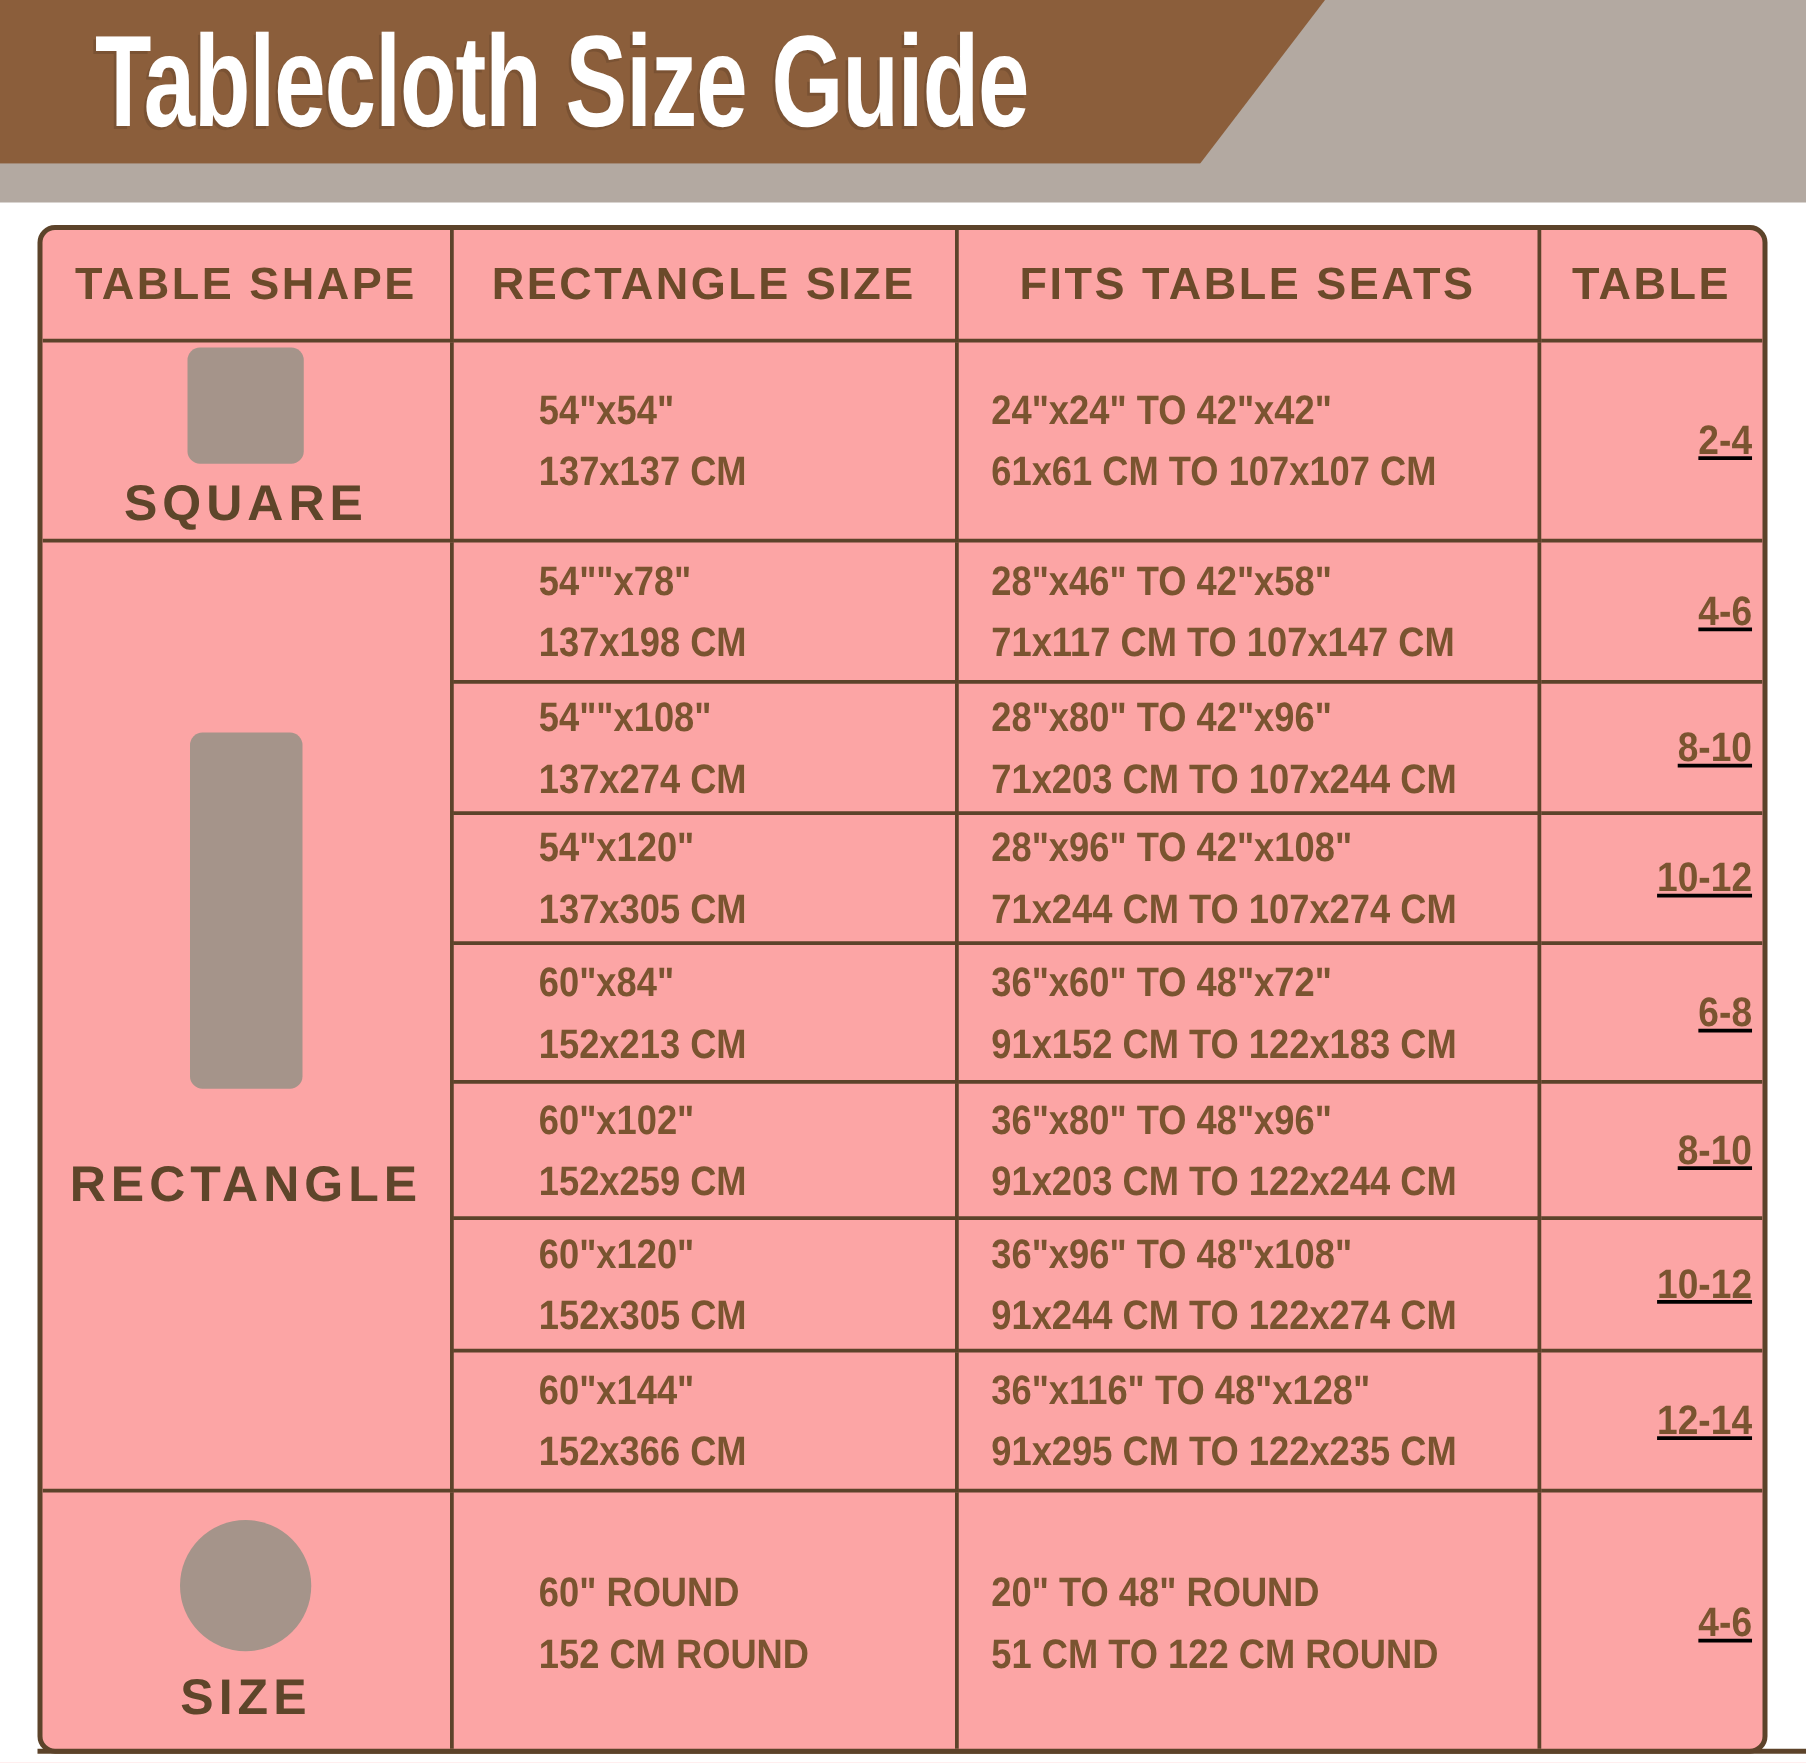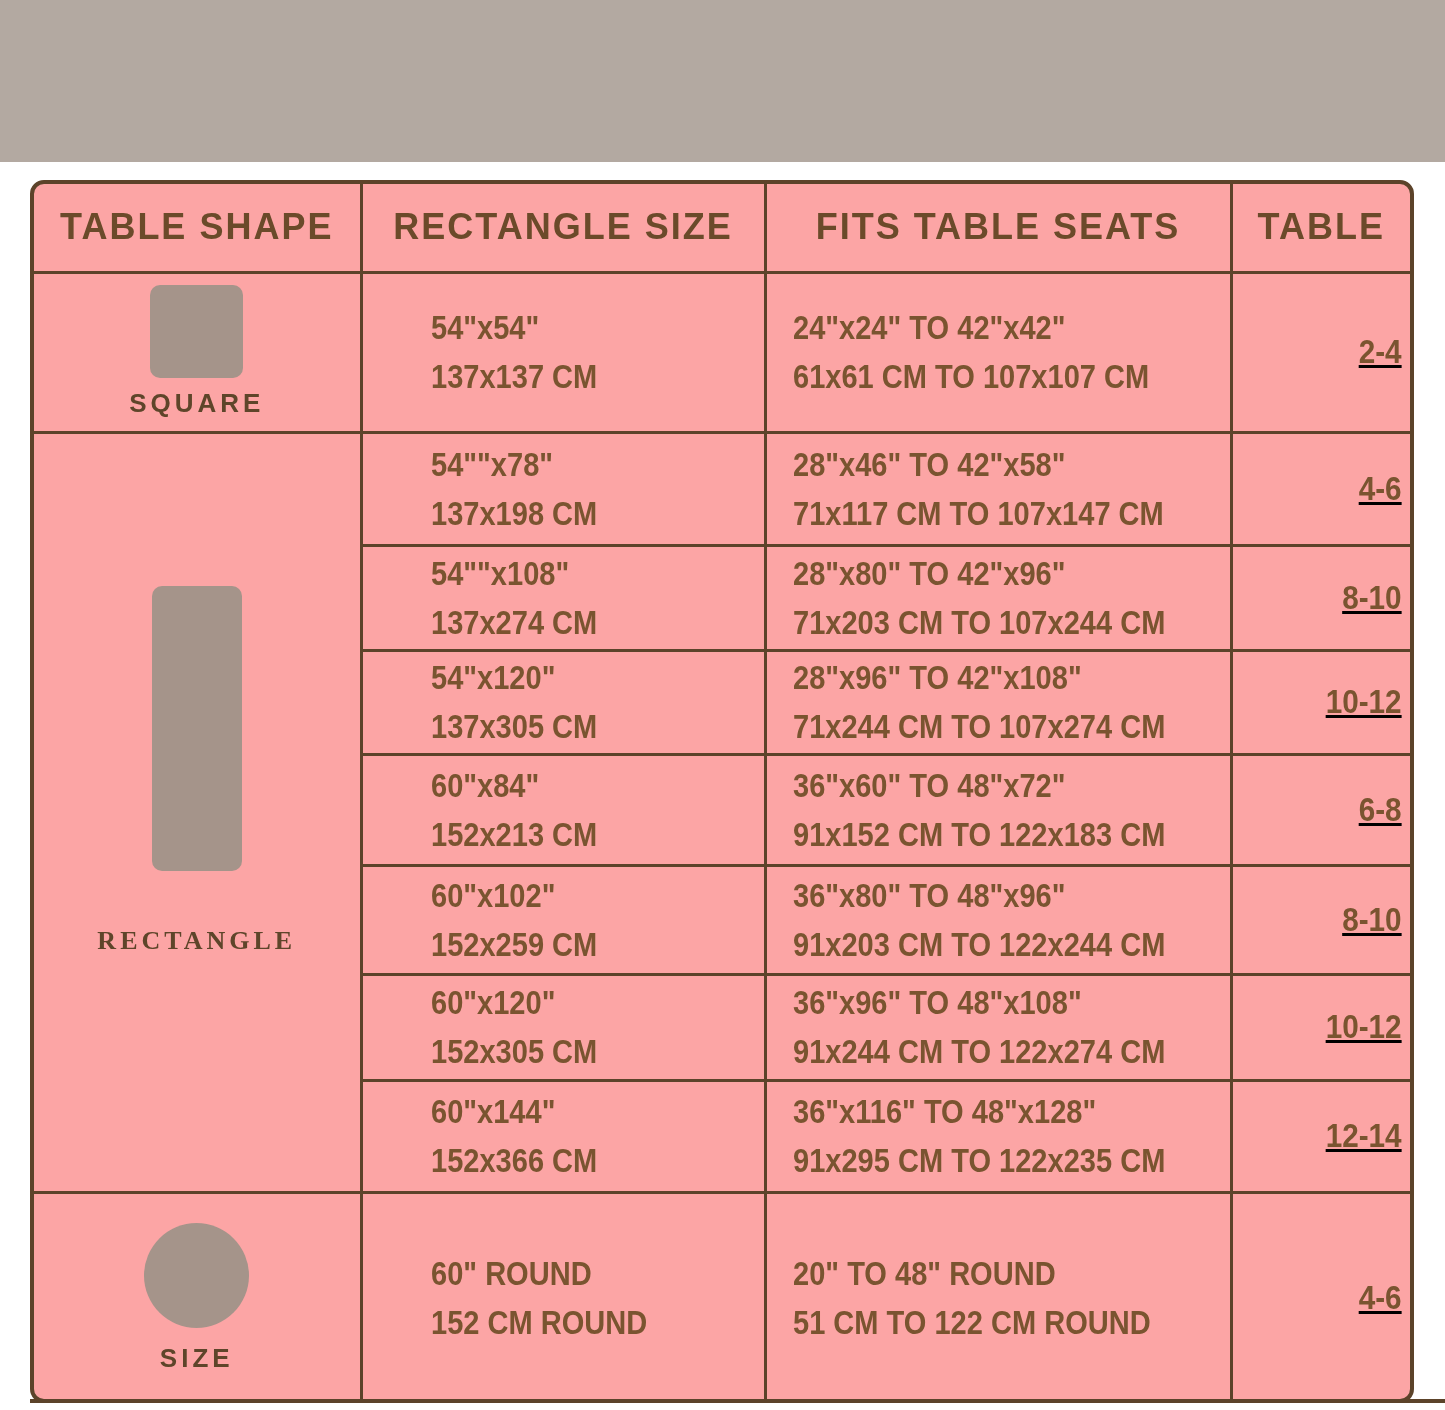--- a/index.html
+++ b/index.html
@@ -50,35 +50,38 @@
   td.col-cloth{padding-left:68px;}
   td.col-fits{padding-left:26px;}
   td.col-seats{text-align:right;text-decoration:underline;}
   .seats-val{
     color:var(--cell-text);font-size:33px;font-weight:bold;white-space:nowrap;
     transform:scaleX(0.9);transform-origin:50% 50%;display:block;
   }
   
   .shape-box{display:flex;flex-direction:column;align-items:center;}
   .shape-label{
-    color:var(--label-text);font-size:26px;font-weight:bold;letter-spacing:4px;white-space:nowrap;
+    color:var(--label-text);font-size:40px;font-weight:bold;letter-spacing:4px;white-space:nowrap;
   }
   .icon-square{width:93px;height:93px;border-radius:10px;background:var(--shape);margin-bottom:10px;}
   .icon-rect{width:90px;height:285px;border-radius:10px;background:var(--shape);margin-bottom:55px;}
   .icon-circle{width:105px;height:105px;border-radius:50%;background:var(--shape);margin-bottom:15px;}
-  td.rect-cell{vertical-align:top;font-family:Liberation Serif, serif;}
+  td.rect-cell{vertical-align:top;}
   td.rect-cell .shape-box{padding-top:152px;}
 </style>
 </head>
 <body>
 
 <div class="stage">
 
   <div class="gray-band"></div>
 
+  <div class="banner">
+    <h1 class="title">Tablecloth Size Guide</h1>
+  </div>
 
   <div class="bottom-line"></div>
 
   <div class="table-wrap">
     <table>
       <colgroup>
         <col style="width:327px">
         <col style="width:404px">
         <col style="width:466px">
         <col>

